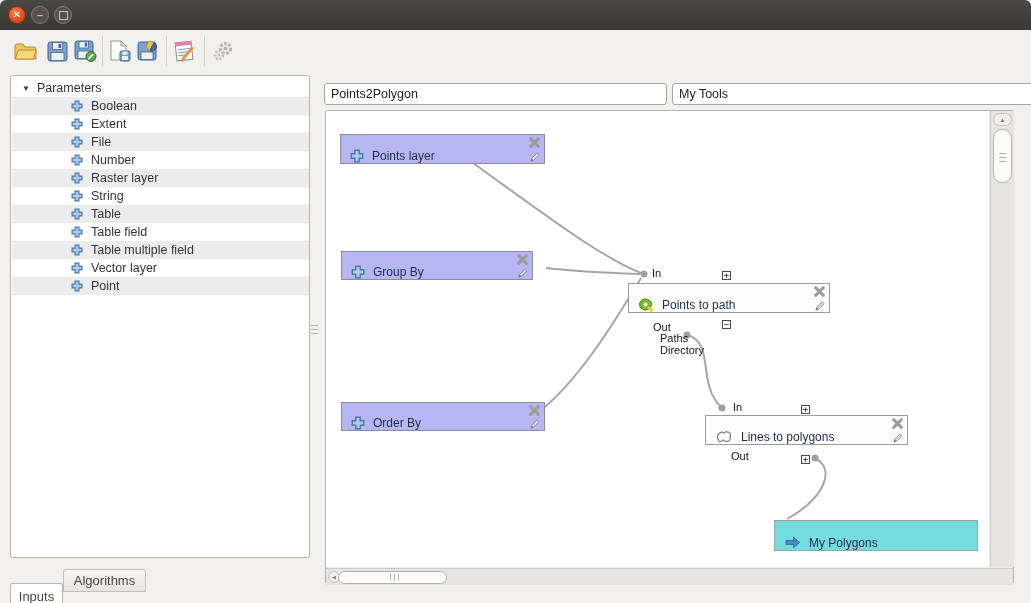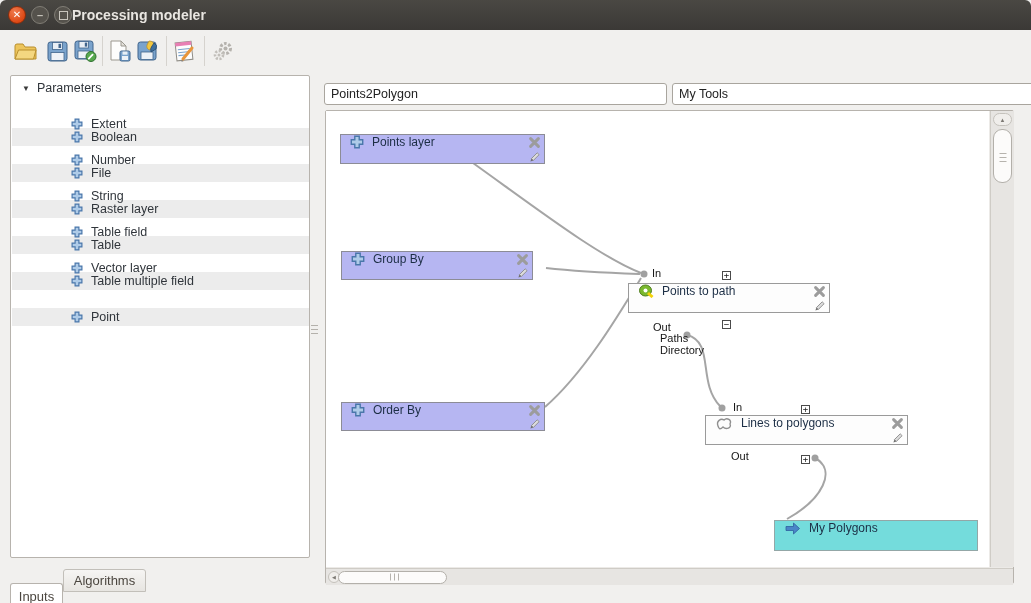--- a/index.html
+++ b/index.html
@@ -16,38 +16,38 @@
   .tb-max .tb-glyph span{width:7px;height:7px;border:1.5px solid #c8c5bd;display:block;}
   .title-text{position:absolute;left:72px;top:0;height:30px;display:flex;align-items:center;color:#e9e6e1;font-weight:bold;font-size:14px;}
   
   .toolbar{position:absolute;left:0;top:30px;width:1031px;height:42px;}
   .tool-btn{position:absolute;top:8px;width:26px;height:26px;display:flex;align-items:center;justify-content:center;border-radius:3px;}
   .tool-sep{position:absolute;top:6px;width:1px;height:30px;background:#d6d3ce;}
   
   .sidebar{position:absolute;left:10px;top:75px;width:300px;height:483px;background:#fff;
     border:1px solid #b7b3ad;border-radius:2px;box-sizing:border-box;overflow:hidden;}
   .trow{position:absolute;left:1px;width:296px;height:18px;display:flex;align-items:center;font-size:12.5px;color:#30353b;}
-  .trow.stripe{background:#ececec;margin-top:31px;}
+  .trow.stripe{background:#ececec;}
   .troot{padding-left:10px;gap:7px;font-size:12.5px;}
   .titem{padding-left:59px;gap:8px;}
   .tri{font-size:8px;color:#3a3a3a;}
   .plus-s{width:12px;height:12px;flex:0 0 12px;}
   
   .tab{position:absolute;box-sizing:border-box;font-size:13px;color:#4b463f;display:flex;align-items:center;justify-content:center;}
   .tab-active{left:10px;top:567px;width:53px;height:26px;background:#fff;border:1px solid #b7b3ad;border-bottom:none;border-radius:3px 3px 0 0;margin-top:16px;}
   .tab-idle{left:63px;top:569px;width:83px;height:23px;background:linear-gradient(#f6f5f3,#e7e5e1);border:1px solid #c2bfb9;border-radius:3px 3px 0 0;}
   
   .hinput{position:absolute;top:83px;height:22px;box-sizing:border-box;border:1px solid #a9a59e;border-radius:3px;
     background:#fff;font-family:"Liberation Sans","DejaVu Sans",sans-serif;font-size:12.5px;color:#222;padding:0 6px;}
   
   .canvas-frame{position:absolute;left:325px;top:110px;width:689px;height:474px;box-sizing:border-box;
     border:1px solid #b7b3ad;border-radius:2px;background:#eceae7;}
   .viewport{position:absolute;left:0;top:0;width:663px;height:456px;background:#fff;overflow:hidden;}
   .wires{position:absolute;left:0;top:0;z-index:1;}
-  .node{position:absolute;z-index:2;display:flex;align-items:flex-start;box-sizing:border-box;font-size:12px;color:#1c2e45;}
+  .node{position:absolute;z-index:2;display:flex;align-items:flex-end;box-sizing:border-box;font-size:12px;color:#1c2e45;}
   .node-input{background:#b6b6f2;border:1px solid #8c8c96;}
   .node-alg{background:#fdfdfd;border:1px solid #9a9a9a;}
   .node-out{background:#74dcdc;border:1px solid #93a7a7;}
   .nicon{margin:0 8px 0 9px;flex:0 0 auto;display:flex;}
   .nlabel{white-space:nowrap;}
   .nx{position:absolute;right:3px;top:1px;width:13px;height:13px;z-index:3;}
   .npen{position:absolute;right:3px;bottom:1px;width:13px;height:13px;z-index:3;}
   .clabel{position:absolute;z-index:3;font-size:11px;color:#151515;white-space:nowrap;}
   .expander{position:absolute;z-index:3;width:9px;height:9px;box-sizing:border-box;border:1px solid #4a4a4a;background:#fff;
     font-size:9px;line-height:7px;text-align:center;color:#222;font-family:"DejaVu Sans Mono",monospace;}
@@ -84,21 +84,20 @@
     <span class="tb-glyph" style="font-size:10px;font-weight:bold;">✕</span>
   </div>
   <div class="tb-btn tb-min">
     <span class="tb-glyph" style="font-weight:bold;">–</span>
   </div>
   <div class="tb-btn tb-max">
     <span class="tb-glyph">
         <span></span>
       </span>
   </div>
-  <div class="title-text">Processing modeler</div>
 </div>
 
 <div class="toolbar">
   <div class="tool-btn" style="left:12px">
     <svg width="23" height="19" viewBox="0 0 23 19">
       <path d="M1,17 V4 a2,2 0 0 1 2-2 h6 l2,3 h9 a2,2 0 0 1 2,2 v10 z" fill="#edc55c" stroke="#b98f2d"></path>
       <path d="M1,17 L4.5,8 h17.5 l-2.5,9 z" fill="#f4d780" stroke="#b98f2d"></path>
     </svg>
   </div>
   <div class="tool-btn" style="left:44px">

